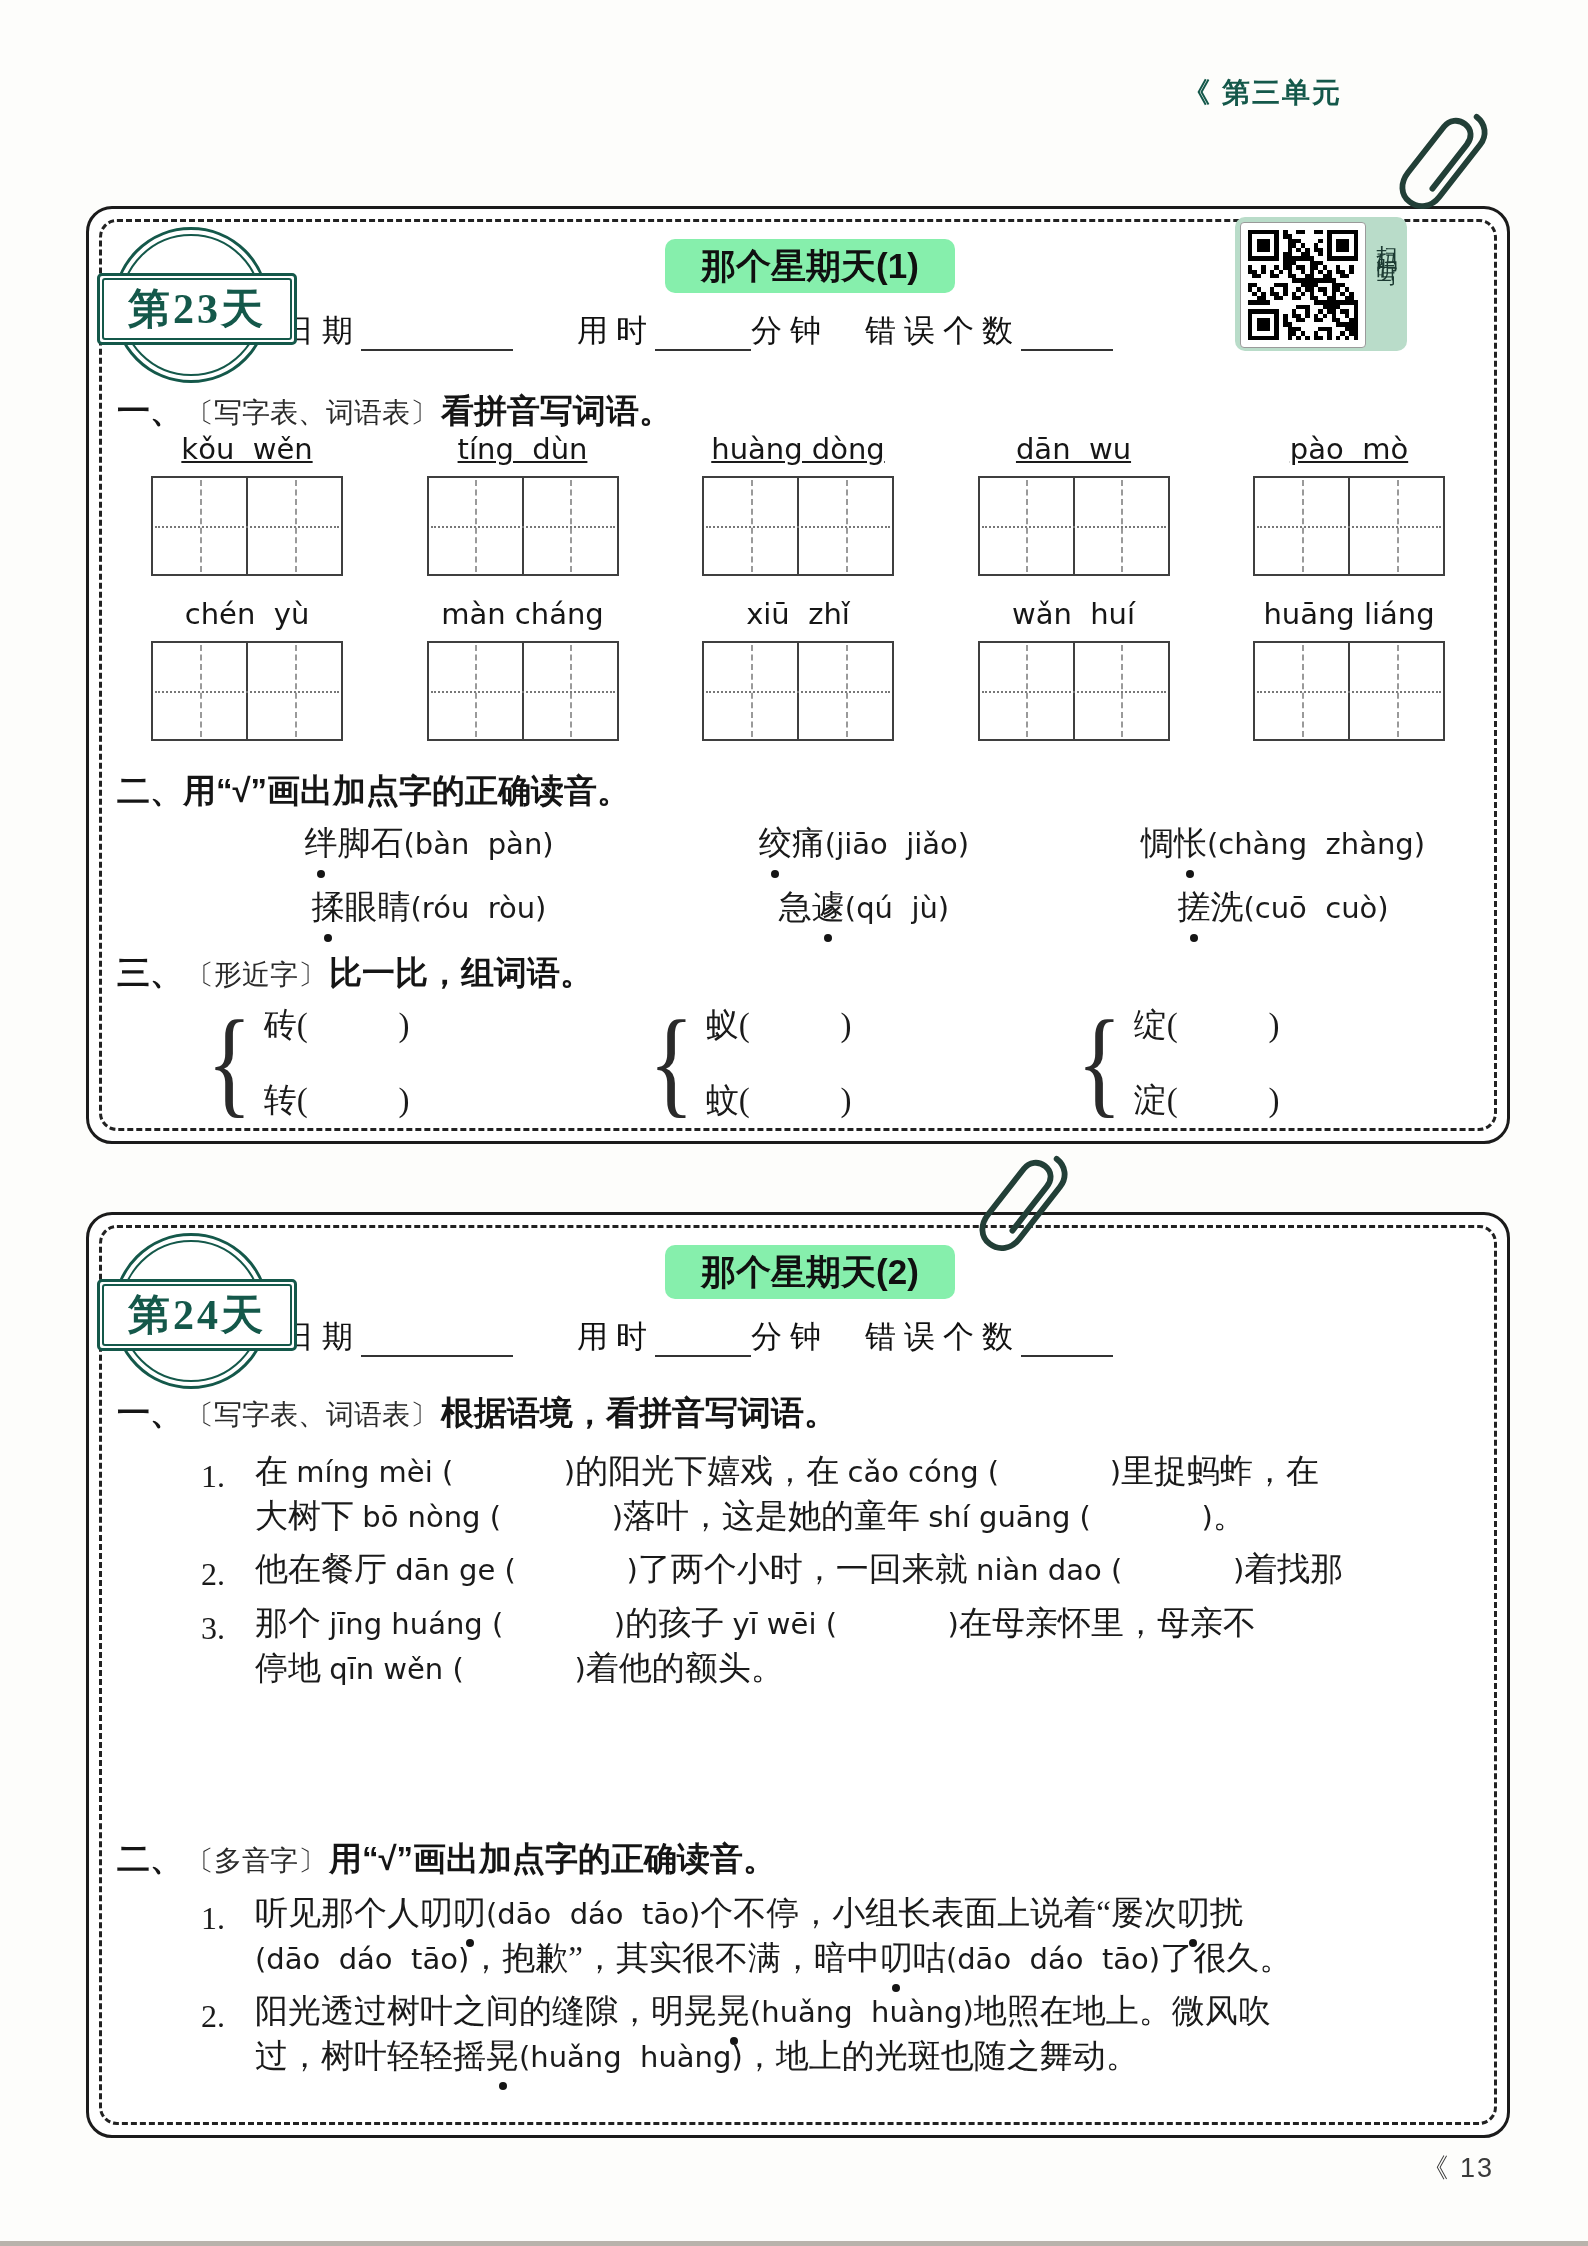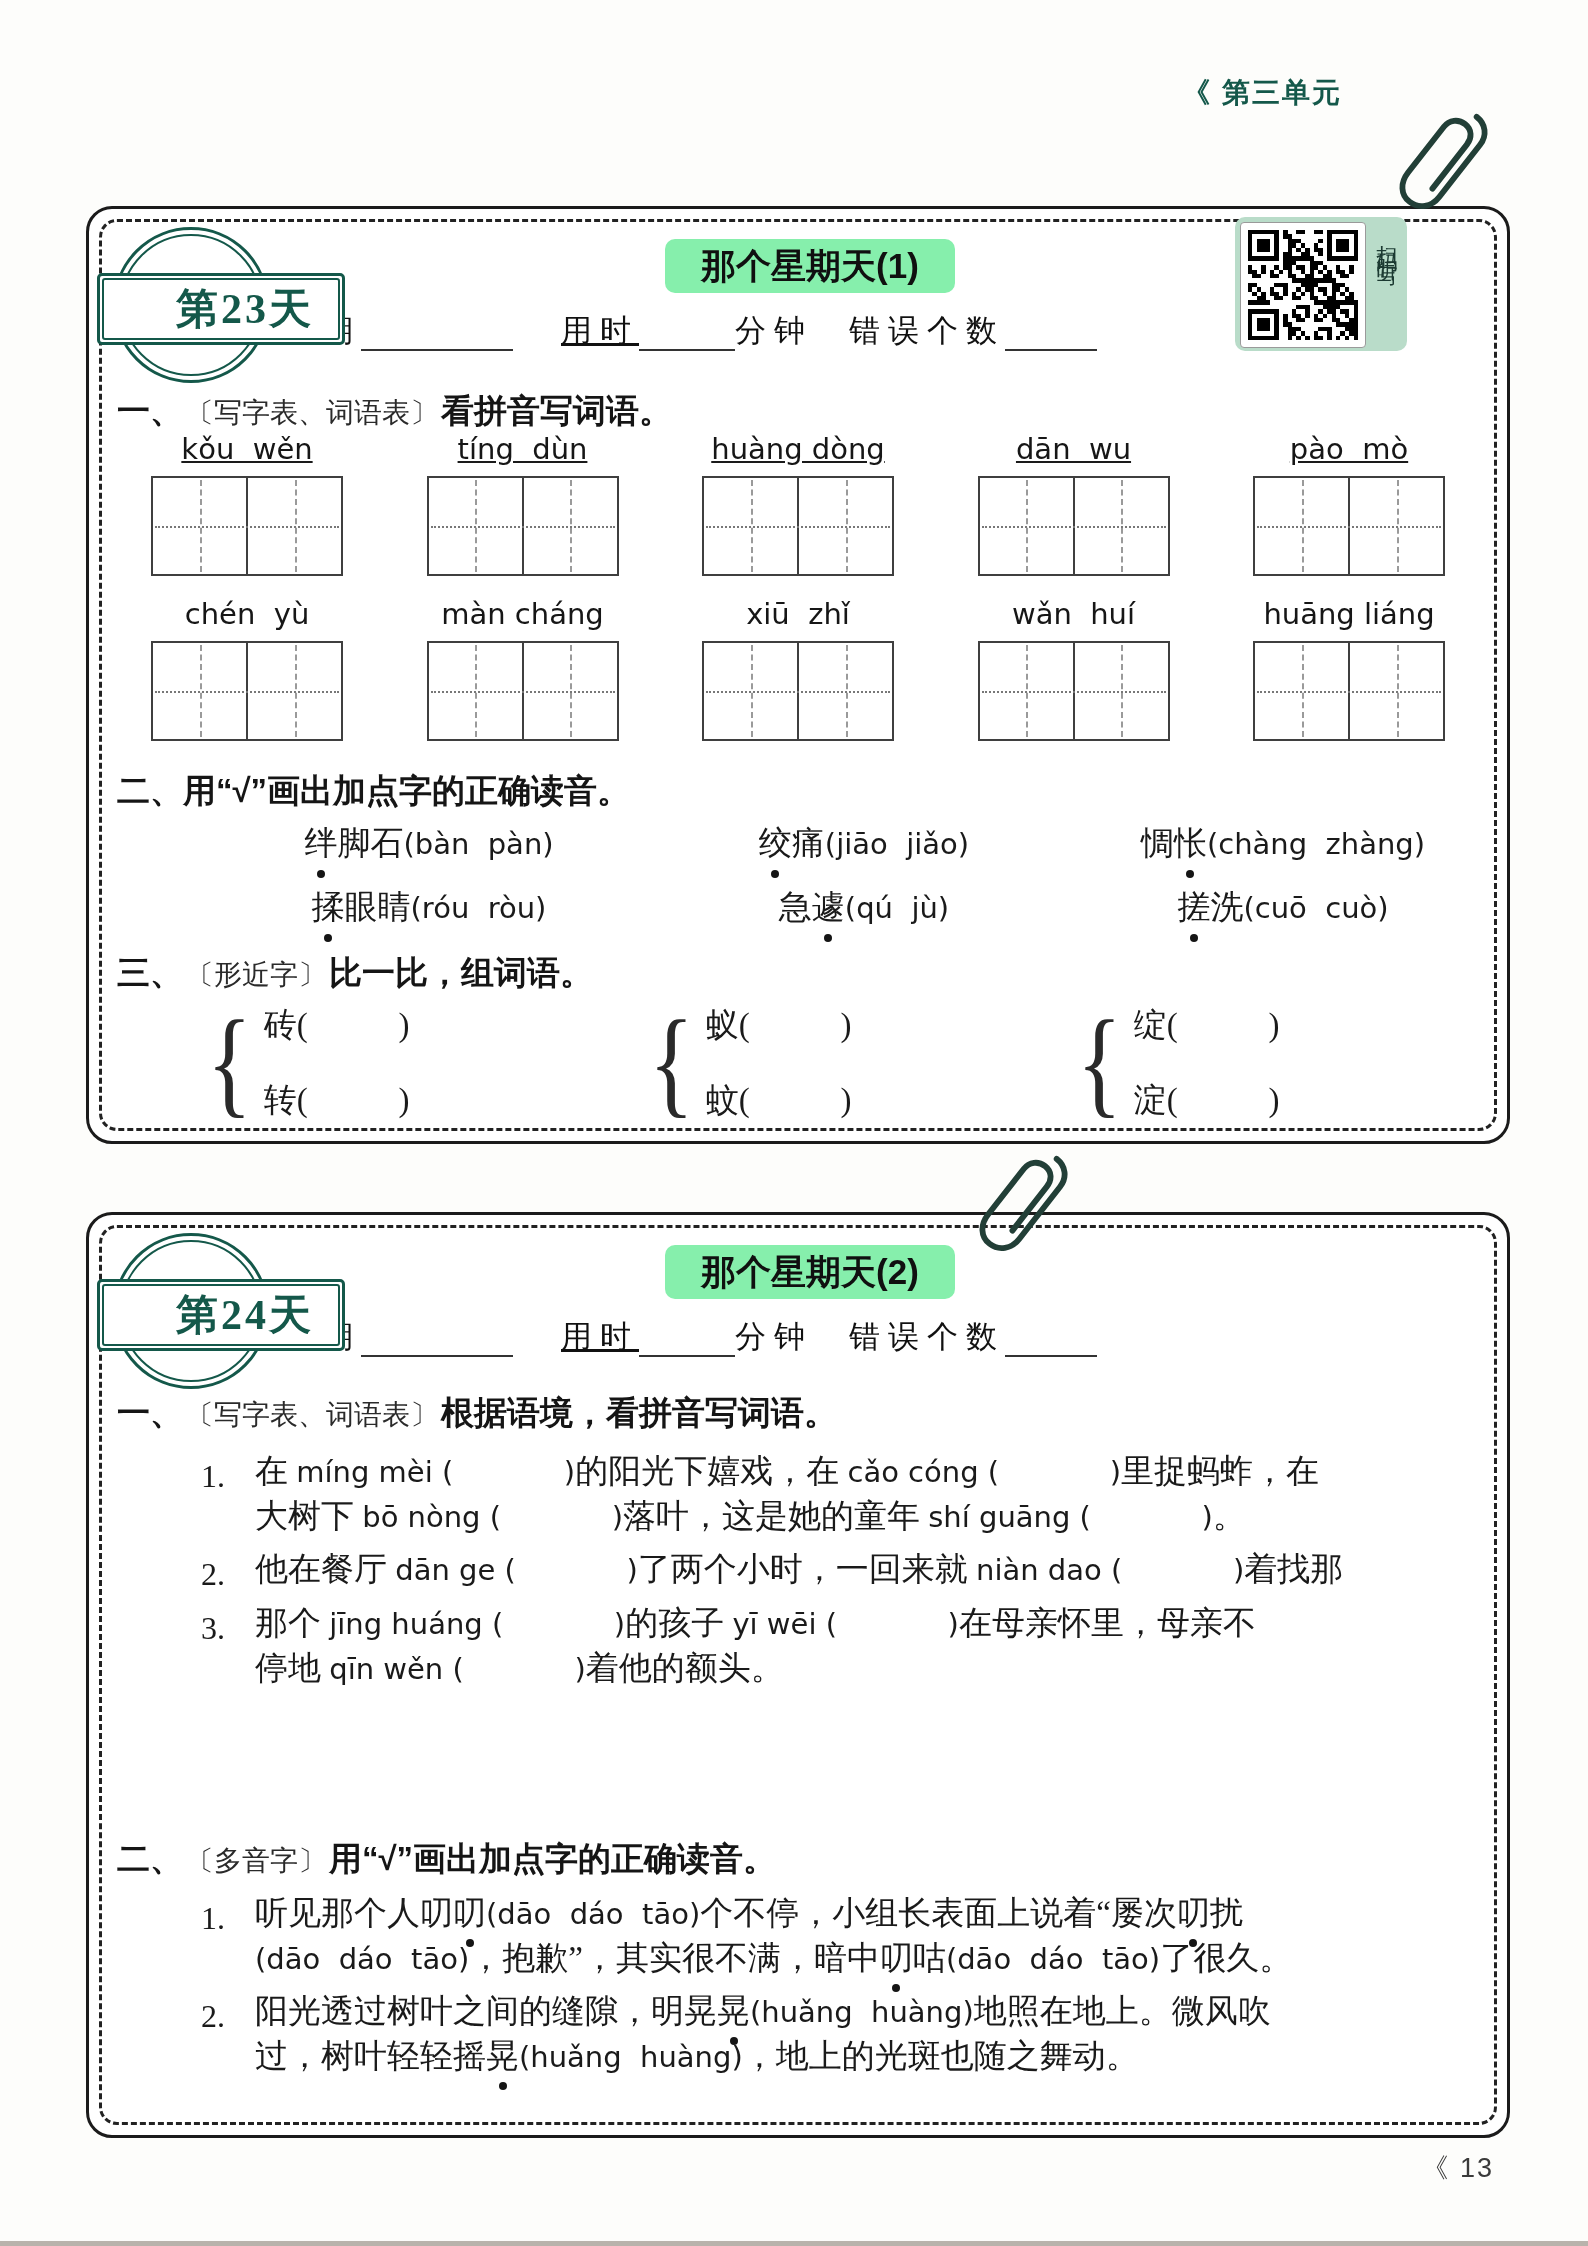--- a/index.html
+++ b/index.html
@@ -16,39 +16,39 @@
   .panel{position:absolute;left:86px;width:1418px;border:3px solid #1b1b1b;border-radius:26px;background:#fff;}
   .panel1{top:206px;height:932px;}
   .panel2{top:1212px;height:920px;}
   .dashed{position:absolute;inset:10px;border:3px dashed #222;border-radius:18px;pointer-events:none;}
   
   .badge-circle{position:absolute;left:24px;top:18px;width:150px;height:150px;border:3px solid #14584a;
                 border-radius:50%;background:#fff;z-index:2;}
   .badge-circle::before{content:"";position:absolute;inset:4px;border:2px solid #14584a;border-radius:50%;}
   .badge-rect{position:absolute;left:8px;top:64px;width:194px;height:66px;background:#fff;border:3px solid #14584a;
               border-radius:5px;display:flex;align-items:center;justify-content:center;z-index:3;
-              font:700 42px "Liberation Serif",serif;color:#14584a;letter-spacing:3px;padding-left:48px;}
+              font:700 42px "Liberation Serif",serif;color:#14584a;letter-spacing:3px;}
   .badge-rect::after{content:"";position:absolute;inset:2px;border:2px solid #14584a;border-radius:3px;}
   
   .pill{position:absolute;left:576px;top:30px;width:290px;height:54px;background:#86efac;border-radius:10px;
         display:flex;align-items:center;justify-content:center;font:700 35px "Liberation Sans",sans-serif;color:#101010;}
   
   .qrbox{position:absolute;left:1146px;top:8px;width:172px;height:134px;background:#b9dcc9;border-radius:10px;}
   .qrwhite{position:absolute;left:5px;top:5px;width:124px;height:124px;background:#fff;border:1px solid #9a9a9a;
            border-radius:4px;display:flex;align-items:center;justify-content:center;}
   .qrcap{position:absolute;right:6px;top:12px;writing-mode:vertical-rl;font:400 21px "Liberation Serif",serif;
          letter-spacing:7px;color:#1c3a32;}
   
   .meta{position:absolute;left:194px;top:102px;display:flex;align-items:flex-end;font-size:31px;color:#111;}
   .meta .lbl{letter-spacing:8px;line-height:40px;white-space:pre;}
   .uline{display:inline-block;border-bottom:2.5px solid #333;height:38px;}
   .u-date{width:152px;}
   .u-time{width:96px;}
   .u-err{width:92px;}
-  .g1{margin-left:48px;text-decoration:underline;}
+  .g1{margin-left:64px;}
   .g2{margin-left:36px;}
   
   .shead{position:absolute;left:28px;display:flex;align-items:baseline;white-space:pre;}
   .snum,.stitle{font:700 33px "Liberation Sans",sans-serif;color:#151515;}
   .stag{font:400 28px "Liberation Serif",serif;color:#2a2a2a;margin:0 3px;text-align:right;}
   #d23-s1-head{top:180px;} #d23-s2-head{top:560px;} #d23-s3-head{top:742px;}
   #d24-s1-head{top:176px;} #d24-s2-head{top:622px;}
   
   .pinyin-row{position:absolute;left:62px;width:1294px;display:flex;justify-content:space-between;}
   #d23-row0{top:223px;text-decoration:underline;} #d23-row1{top:388px;}

